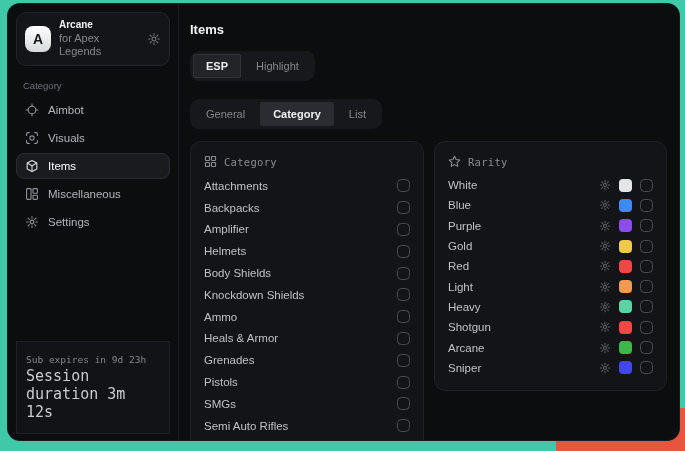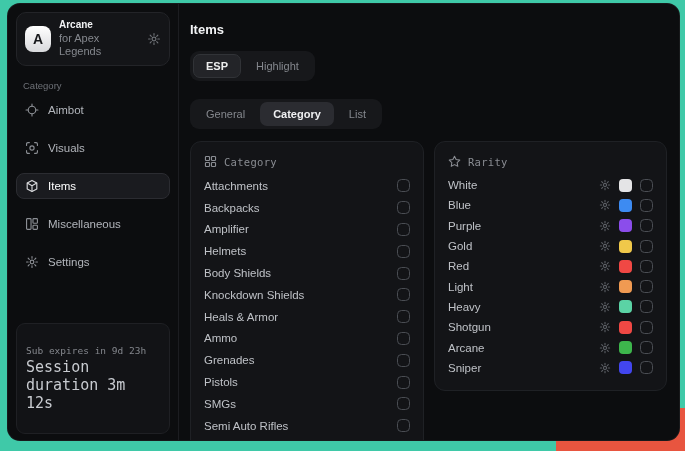--- a/index.html
+++ b/index.html
@@ -16,39 +16,39 @@
     display:flex; flex-direction:column; padding:8px 8px 6px 8px; }
   .app-card { display:flex; align-items:center; gap:8px; background:#141518;
     border:1px solid #232428; border-radius:10px; padding:6px 8px; }
   .app-logo { width:26px; height:26px; border-radius:8px; background:linear-gradient(180deg,#ffffff,#d8d9dc);
     color:#17181b; font-weight:bold; font-size:14px; display:flex; align-items:center; justify-content:center; }
   .app-meta { flex:1; line-height:1.25; }
   .app-title { font-size:10px; font-weight:bold; color:#f1f2f4; }
   .app-sub { font-size:11px; color:#85888e; }
   .app-gear { color:#6f7277; display:flex; }
   .section-label { font-size:9.5px; color:#6e7177; margin:14px 0 6px 7px; }
-  .nav { display:flex; flex-direction:column; gap:12px; }
+  .nav { display:flex; flex-direction:column; gap:2px; }
   .nav-item { display:flex; align-items:center; gap:9px; height:26px; padding:0 8px;
     border:1px solid transparent; border-radius:8px; color:#b2b5bb; cursor:pointer; }
   .nav-item .icon { display:flex; color:#8b8e94; }
   .nav-item.active { background:#1a1b1f; border-color:#2b2c31; color:#ffffff; }
   .nav-item.active .icon { color:#d9dadd; }
   .nav-label { font-size:11.5px; }
   .sidebar-footer { margin-top:auto; background:#121316; border:1px solid #1f2024;
-    border-radius:9px; padding:21px 9px; }
+    border-radius:0; padding:12px 9px; }
   .sf-line1 { font-family:"DejaVu Sans Mono", monospace; font-size:9.5px; color:#84878d; margin-bottom:2px; }
   .sf-line2 { font-family:"DejaVu Sans Mono", monospace; font-size:15px; color:#c8cbd0; }
 
   
   .main { flex:1; padding:12px 10px 0 11px; display:flex; flex-direction:column; }
   .page-title { font-size:13px; font-weight:bold; color:#f2f3f5; margin:6px 0 14px 0; }
   .seg-group { display:inline-flex; align-items:center; background:#17181b; border-radius:9px;
     padding:3px; gap:2px; align-self:flex-start; margin-bottom:11px; }
   .seg { border:1px solid transparent; background:transparent; color:#85888e; font-size:11px;
-    font-family:"Liberation Sans", sans-serif; padding:5px 12px; border-radius:7px; cursor:pointer; }
+    font-family:"Liberation Sans", sans-serif; padding:5px 12px; border-radius:2px; cursor:pointer; }
   .seg-group.mode .seg.active { background:#232428; border-color:#313337; color:#eceded; font-weight:bold; }
   .seg-group.tabs .seg.active { background:#2b2c31; color:#f0f1f3; font-weight:bold; }
   .seg-group.tabs { margin-top:7px; margin-bottom:12px; }
 
   .panels { display:flex; gap:10px; align-items:flex-start; }
   .panel { background:#131417; border:1px solid #1f2125; border-radius:11px; padding:10px 13px 12px 13px; }
   .panel-cat { width:234px; }
   .panel-rar { width:233px; }
   .panel-head { display:flex; align-items:center; gap:7px; color:#8a8d93; margin:3px 0 7px 0; }
   .panel-head .icon { display:flex; color:#8a8d93; }
@@ -188,25 +188,25 @@
             </div>
             <div class="row row-cat">
               <span class="row-label">Body Shields</span>
               <span class="cb"></span>
             </div>
             <div class="row row-cat">
               <span class="row-label">Knockdown Shields</span>
               <span class="cb"></span>
             </div>
             <div class="row row-cat">
+              <span class="row-label">Ammo</span>
+              <span class="cb"></span>
+            </div>
+            <div class="row row-cat">
               <span class="row-label">Heals &amp; Armor</span>
-              <span class="cb"></span>
-            </div>
-            <div class="row row-cat">
-              <span class="row-label">Ammo</span>
               <span class="cb"></span>
             </div>
             <div class="row row-cat">
               <span class="row-label">Grenades</span>
               <span class="cb"></span>
             </div>
             <div class="row row-cat">
               <span class="row-label">Pistols</span>
               <span class="cb"></span>
             </div>

